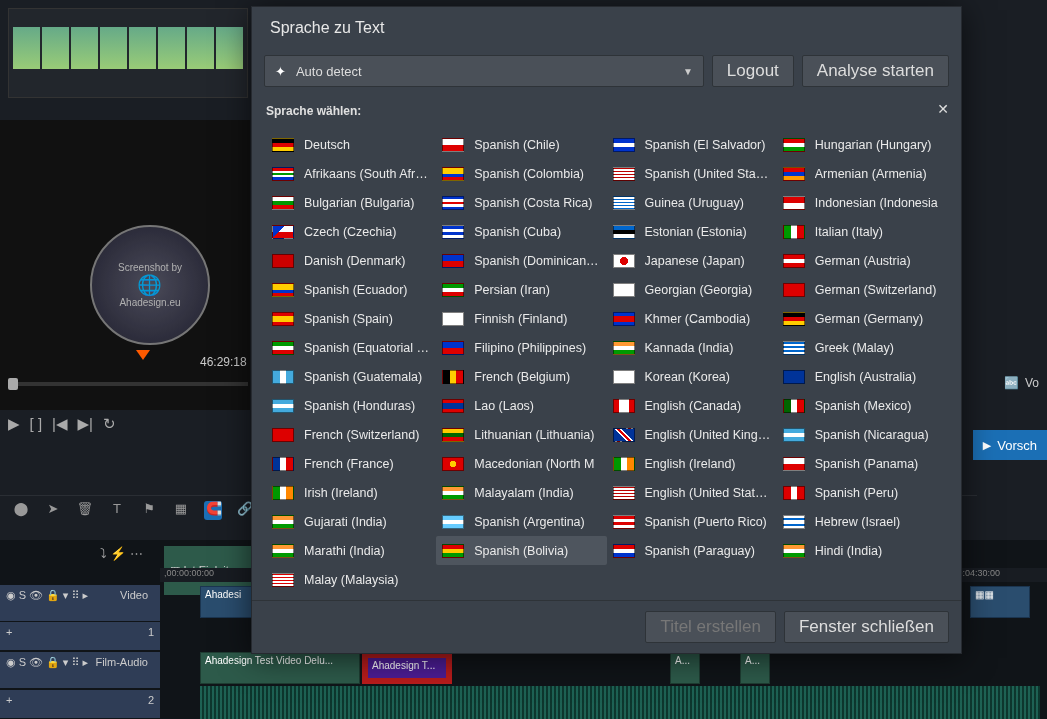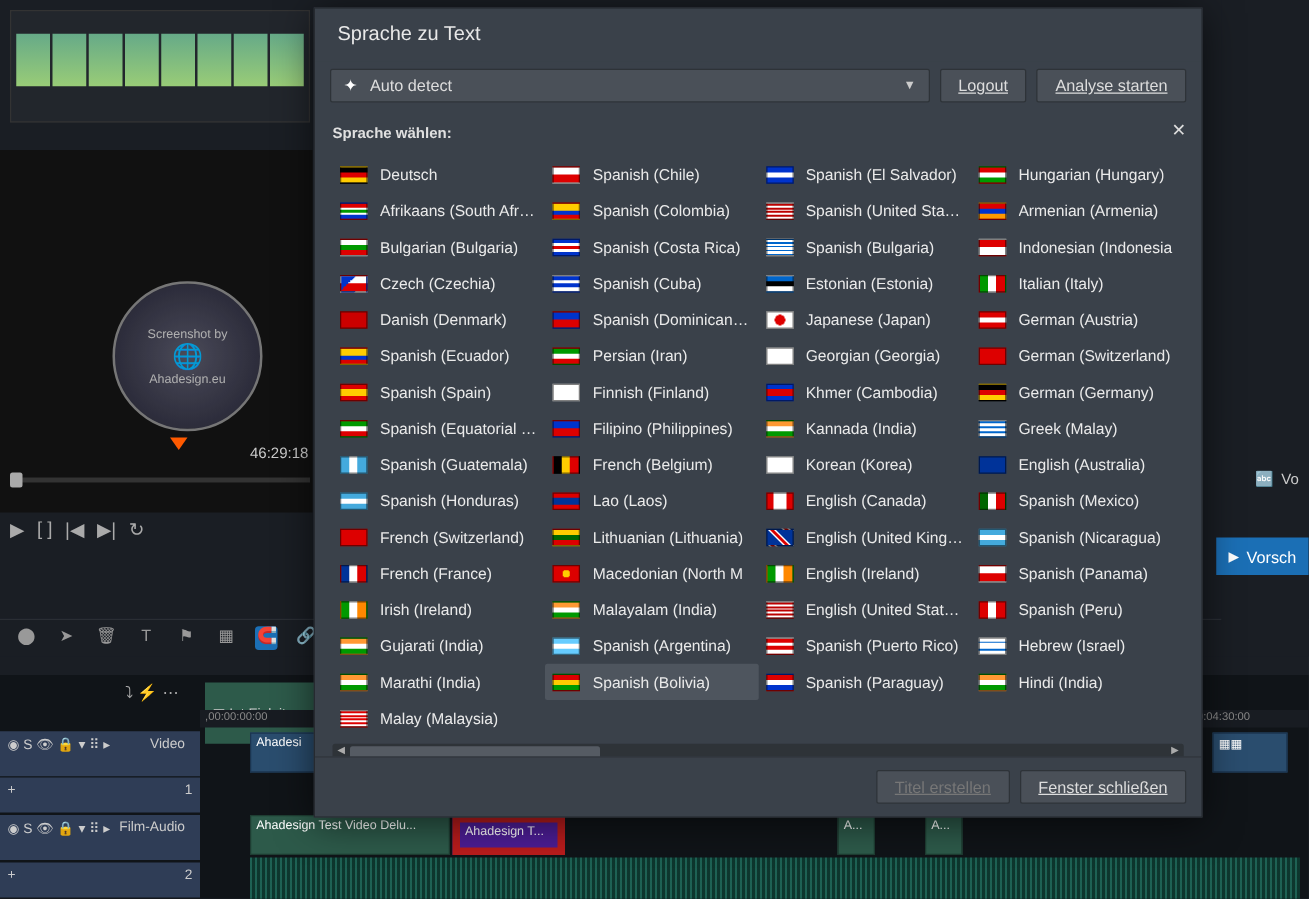--- a/index.html
+++ b/index.html
@@ -91,22 +91,21 @@
     color:#ddd;
   }
   .dropdown .spark { margin-right:10px; color:#fff; }
   .dropdown .chev { margin-left:auto; color:#ccc; font-size:10px;}
   .btn {
     background:#4a5058;
     border:1px solid #2e3338;
     border-radius:2px;
     padding:5px 14px;
     color:#ddd;
-    font-size:13px;
-    text-decoration:underline;
+    font-size:17px;
   }
   .btn.disabled { color:#777; }
   .dlg-body {
     flex:1;
     background:#3a414a;
     padding:10px 14px 4px 14px;
     position:relative;
     overflow:hidden;
   }
   .section-label { font-size:12px; color:#e0e0e0; font-weight:600; margin-bottom:6px; display:inline-block;}
@@ -291,21 +290,21 @@
         <div class="lang-item">
           <div class="flag" style="background: linear-gradient(rgb(255, 255, 255) 33%, rgb(0, 153, 0) 33%, rgb(0, 153, 0) 66%, rgb(221, 0, 0) 66%);"></div>
           <div class="lang-label">Bulgarian (Bulgaria)</div>
         </div>
         <div class="lang-item">
           <div class="flag" style="background: linear-gradient(rgb(0, 51, 204) 20%, rgb(255, 255, 255) 20%, rgb(255, 255, 255) 40%, rgb(221, 0, 0) 40%, rgb(221, 0, 0) 60%, rgb(255, 255, 255) 60%, rgb(255, 255, 255) 80%, rgb(0, 51, 204) 80%);"></div>
           <div class="lang-label">Spanish (Costa Rica)</div>
         </div>
         <div class="lang-item">
           <div class="flag" style="background: repeating-linear-gradient(rgb(255, 255, 255) 0px, rgb(255, 255, 255) 2px, rgb(0, 102, 204) 2px, rgb(0, 102, 204) 3px);"></div>
-          <div class="lang-label">Spanish (Bulgaria)</div>
+          <div class="lang-label">Guinea (Uruguay)</div>
         </div>
         <div class="lang-item">
           <div class="flag" style="background: linear-gradient(rgb(221, 0, 0) 50%, rgb(255, 255, 255) 50%);"></div>
           <div class="lang-label">Indonesian (Indonesia</div>
         </div>
         <div class="lang-item">
           <div class="flag" style="background: linear-gradient(135deg, rgb(0, 51, 204) 35%, transparent 35%), linear-gradient(rgb(255, 255, 255) 50%, rgb(221, 0, 0) 50%);"></div>
           <div class="lang-label">Czech (Czechia)</div>
         </div>
         <div class="lang-item">

